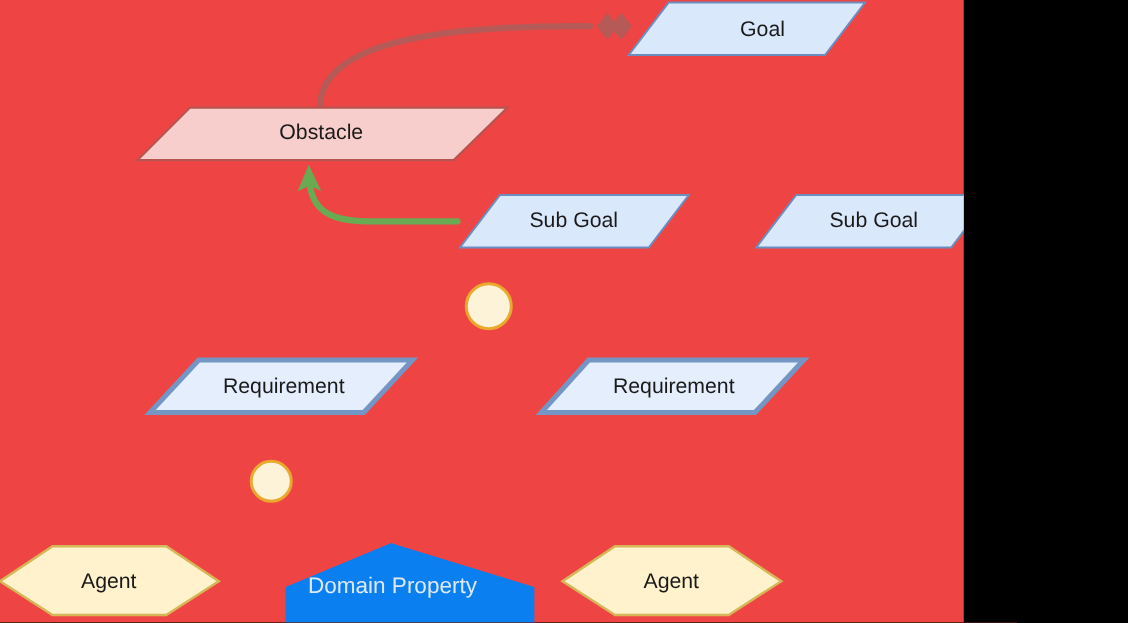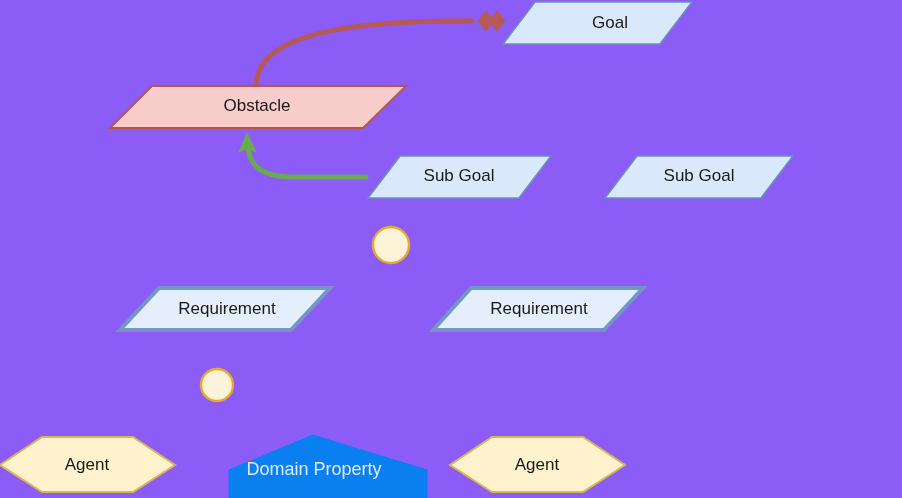--- a/index.html
+++ b/index.html
@@ -6,23 +6,23 @@
   html, body {
     margin: 0;
     padding: 0;
     background: #000000;
   }
   body {
     font-family: "Liberation Sans", sans-serif;
   }
   #canvas {
     position: relative;
-    width: 902px;
+    width: 771px;
     height: 498px;
-    background: #8b5cf6;
+    background: #ef4444;
     overflow: hidden;
   }
   #diagram-svg {
     position: absolute;
     left: 0;
     top: 0;
     width: 902px;
     height: 498px;
   }
   .node-label {

